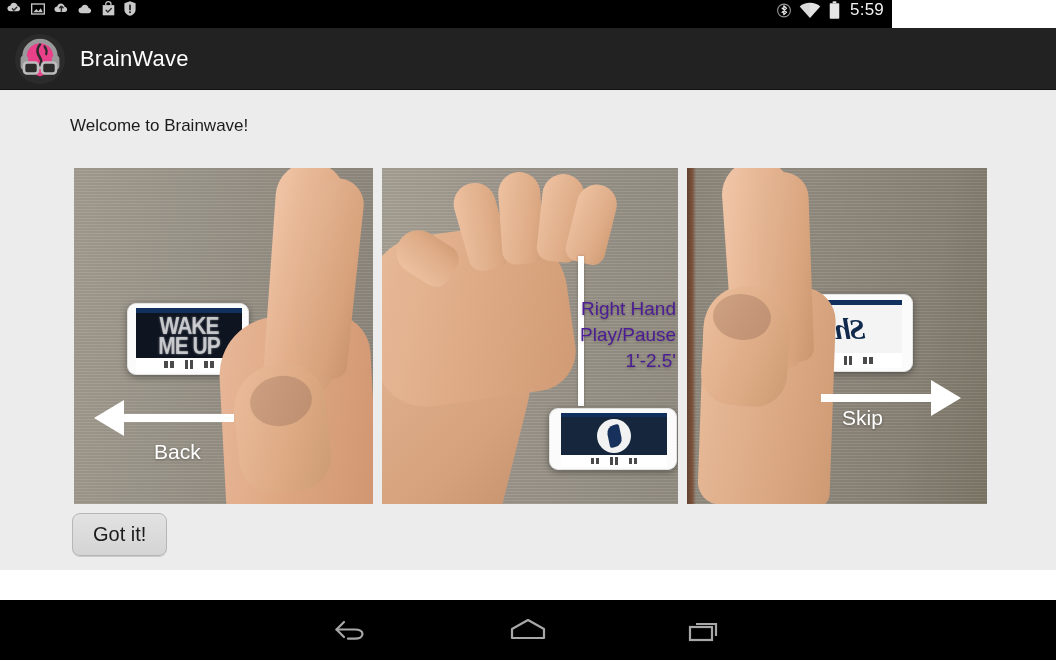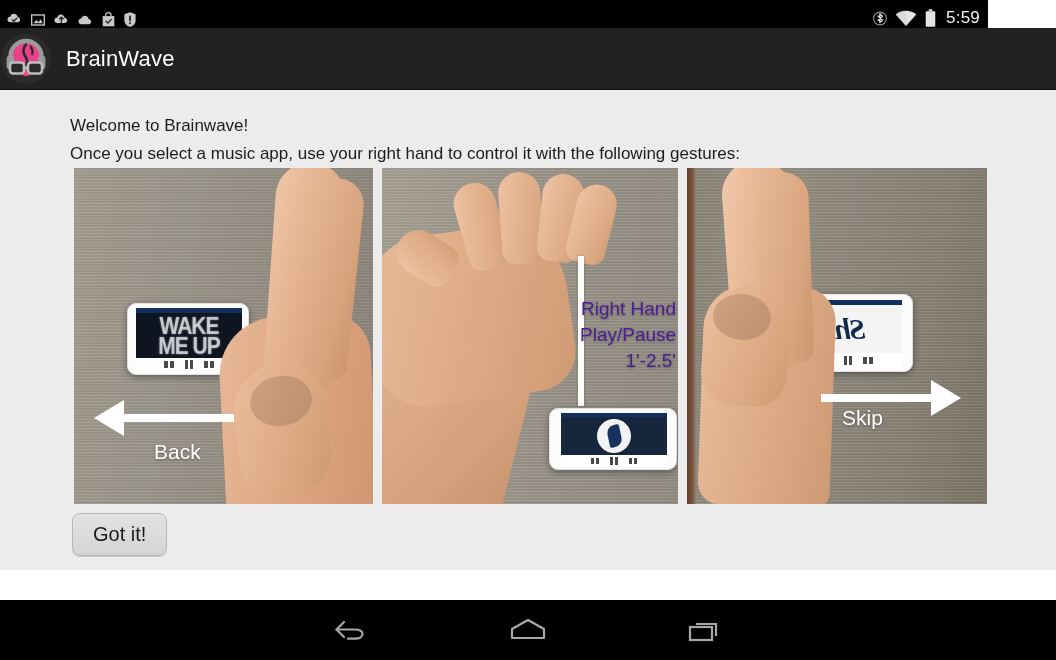--- a/index.html
+++ b/index.html
@@ -7,42 +7,42 @@
     width:1056px;height:660px;
     background:#ffffff;
     font-family:"Liberation Sans", sans-serif;
     overflow:hidden;
     position:relative;
   }
 
   
   .status-bar{
     position:absolute;top:0;left:0;
-    width:988px;height:28px;
+    width:892px;height:28px;
     background:#000000;
-    display:flex;align-items:flex-end;
+    display:flex;align-items:flex-start;
     box-sizing:border-box;
     padding:0 8px 0 6px;
   }
   .status-left{display:flex;align-items:center;gap:7px;}
   .status-right{margin-left:auto;display:flex;align-items:center;gap:8px;}
   .sicon{display:block;}
   .clock{
     color:#f2f2f2;font-size:17px;letter-spacing:.2px;
     font-family:"Liberation Sans", sans-serif;
     padding-left:2px;
   }
 
   
   .app-bar{
     position:absolute;top:28px;left:0;
     width:1056px;height:62px;
     background:#222222;
     display:flex;align-items:center;
-    box-sizing:border-box;padding-left:0;
+    box-sizing:border-box;padding-left:14px;
     border-bottom:1px solid #111;
   }
   .logo-wrap{
     width:52px;height:52px;position:relative;flex:0 0 auto;
   }
   .app-title{
     color:#ffffff;font-size:22px;margin-left:14px;
     font-family:"Liberation Sans", sans-serif;
     font-weight:400;letter-spacing:.2px;
   }
@@ -398,21 +398,20 @@
       <rect x="23.4" y="33.4" width="5.2" height="2.6" fill="#bdbdbd"></rect>
     </svg>
   </div>
   <div class="app-title">BrainWave</div>
 </div>
 
 <div class="content">
 
   <div class="welcome">
     <span>Welcome to Brainwave!</span>
-    <span class="l2">Once you select a music app, use your right hand to control it with the following gestures:</span>
   </div>
 
   <div class="panels">
 
     <div class="panel p1">
       <div class="wood"></div>
 
       <div class="phone phone1">
         <div class="phone-screen">
           <div class="ph-status"></div>

